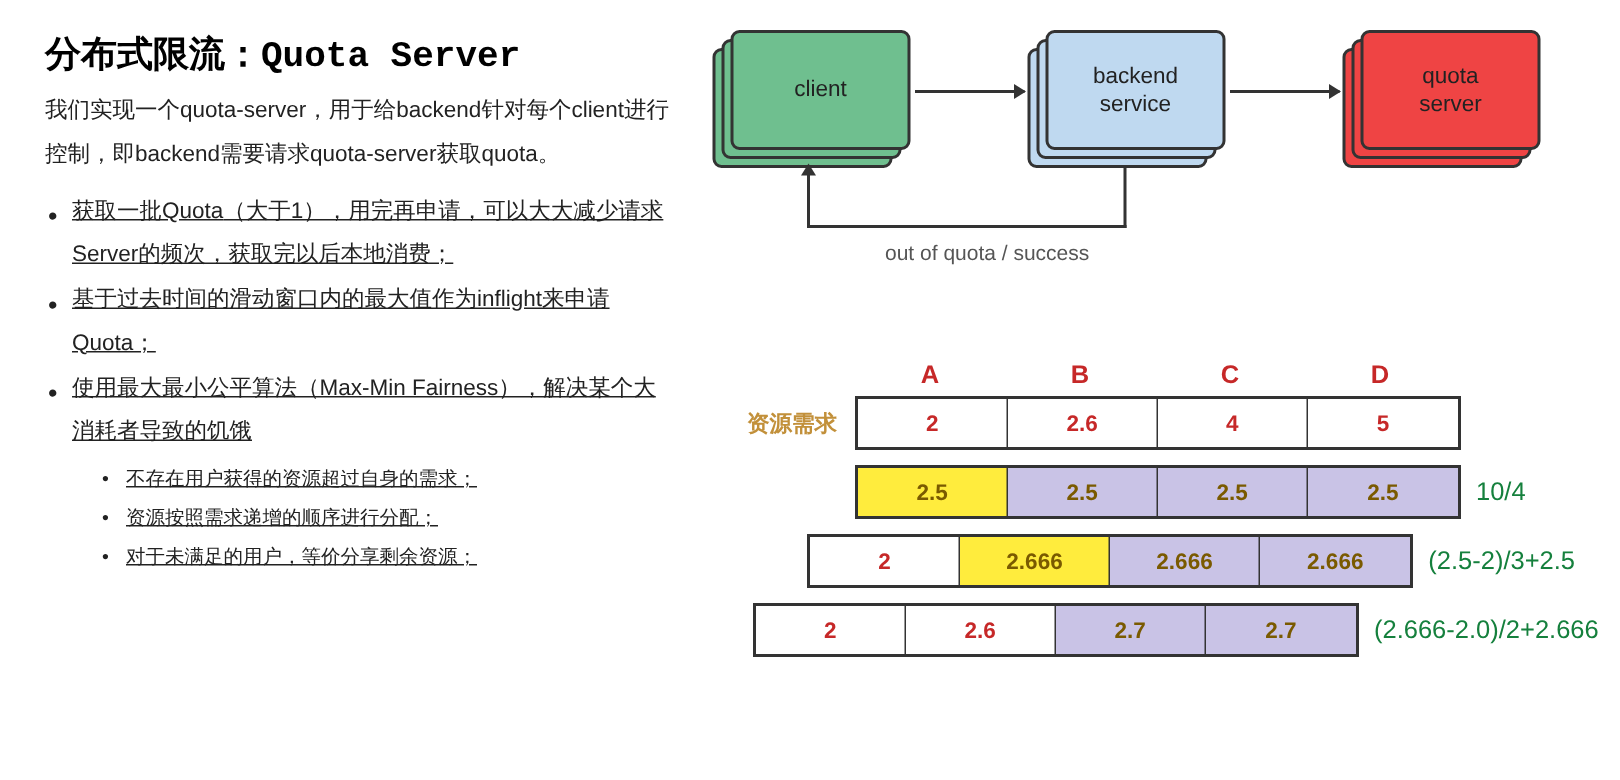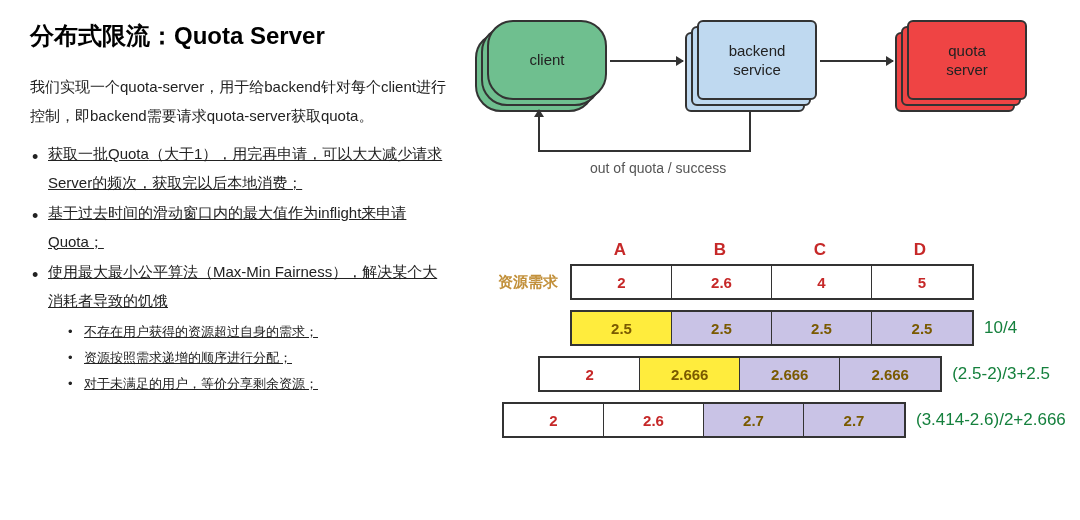--- a/index.html
+++ b/index.html
@@ -17,21 +17,22 @@
   gap: 40px;
 }
 .left {
   width: 420px;
   flex-shrink: 0;
 }
 .title {
   font-size: 24px;
   font-weight: bold;
   color: #000;
-  margin-bottom: 21px;
+  margin-bottom: 8px;
+  font-family: Liberation Mono, monospace;
 }
 .intro {
   font-size: 15px;
   color: #222;
   line-height: 1.9;
   margin-bottom: 10px;
 }
 .bullets {
   list-style: none;
 }
@@ -89,21 +90,21 @@
   align-items: center;
   justify-content: center;
   text-align: center;
   font-size: 15px;
   color: #222;
   line-height: 1.3;
 }
 .card.b1 { top: 12px; left: 0; }
 .card.b2 { top: 6px; left: 6px; }
 .card.b3 { top: 0; left: 12px; }
-.client .card { background: #6fbf8f; border-color: #333; border-radius: 26px; }
+.client .card { background: #6fbf8f; border-color: #333; }
 .backend .card { background: #bfd9f0; border-color: #333; }
 .quota .card { background: #ef4444; border-color: #333; }
 .client { left: -15px; top: 0; }
 .backend { left: 195px; top: 0; }
 .quota { left: 405px; top: 0; }
 .arrow-h {
   position: absolute;
   height: 2px;
   background: #333;
 }
@@ -306,17 +307,17 @@
       </div>
 
       <div class="trow">
         <div class="rlabel"></div>
         <div class="tgroup">
           <div class="tcell c-white">2</div>
           <div class="tcell c-white">2.6</div>
           <div class="tcell c-purple">2.7</div>
           <div class="tcell c-purple">2.7</div>
         </div>
-        <div class="rformula">(3.414-2.6)/2+2.666</div>
+        <div class="rformula">(2.666-2.0)/2+2.666</div>
       </div>
     </div>
   </div>
 </div>
 
 </body></html>

